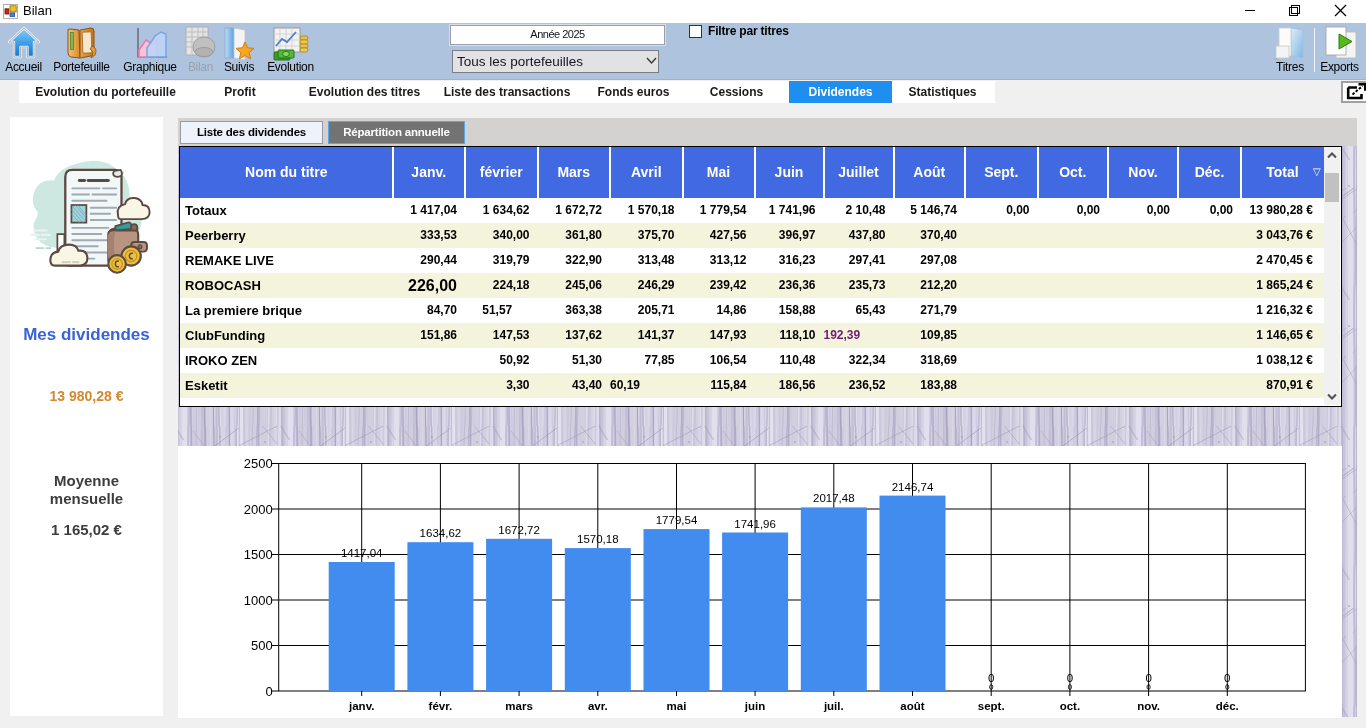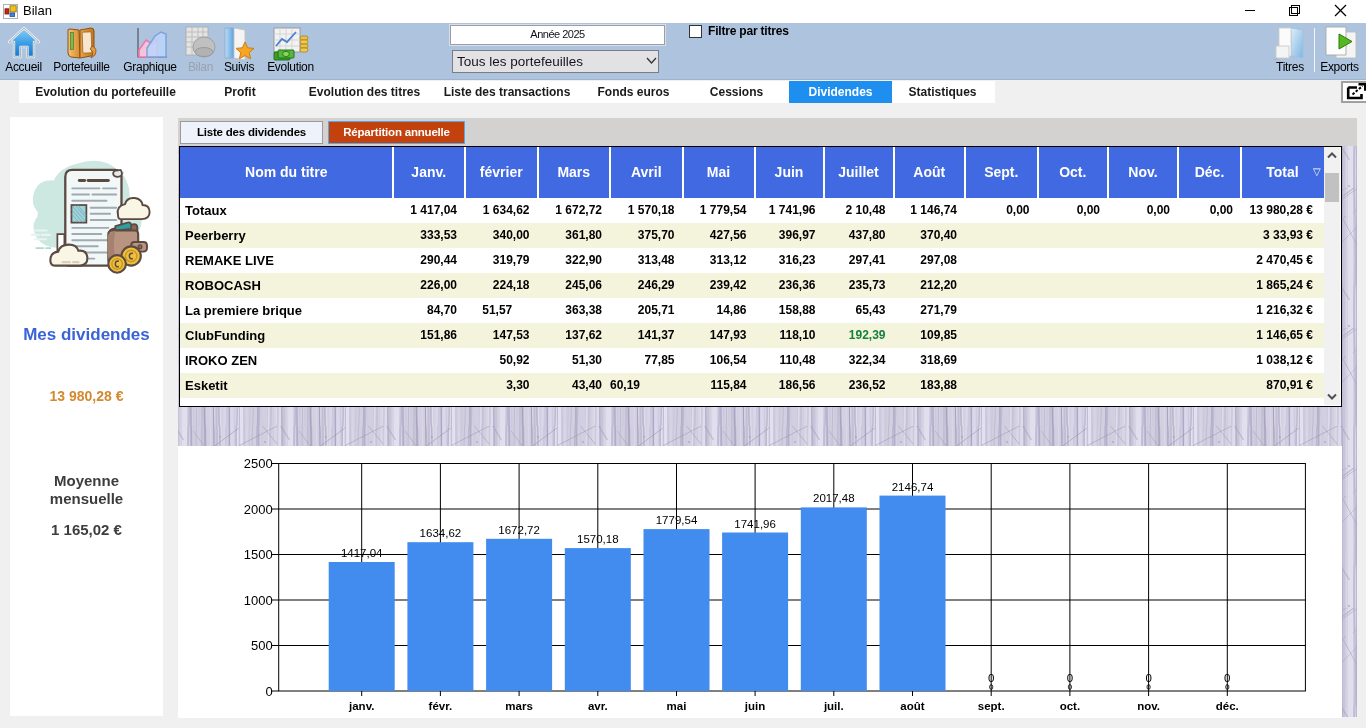--- a/index.html
+++ b/index.html
@@ -392,21 +392,21 @@
 <circle cx="42" cy="11" r="0.9" fill="#938daf" opacity="0.55"></circle>
 <circle cx="5" cy="40" r="1.1" fill="#938daf" opacity="0.55"></circle>
 <circle cx="73" cy="49" r="0.9" fill="#938daf" opacity="0.55"></circle>
 <circle cx="87" cy="16" r="1.0" fill="#938daf" opacity="0.55"></circle>
       </pattern>
     </defs>
     <rect width="1179" height="571" fill="url(#tex)"></rect>
   </svg>
 
   <div class="abs" style="left:2px;top:2.5px;width:143px;height:23px;background:#eef2fa;border:1px solid #9a9a9a;text-align:center;font-size:11.5px;letter-spacing:-0.2px;font-weight:bold;line-height:21px;color:#000;">Liste des dividendes</div>
-  <div class="abs" style="left:150px;top:2.5px;width:137px;height:23.5px;background:#c2410c;border:1px solid #5aa7e8;text-align:center;font-size:11.5px;letter-spacing:-0.2px;font-weight:bold;line-height:21px;color:#fff;">Répartition annuelle</div>
+  <div class="abs" style="left:150px;top:2.5px;width:137px;height:23.5px;background:#737373;border:1px solid #5aa7e8;text-align:center;font-size:11.5px;letter-spacing:-0.2px;font-weight:bold;line-height:21px;color:#fff;">Répartition annuelle</div>
 
   <div class="abs" style="left:1px;top:27.5px;width:1163px;height:261px;background:#fff;border:1.5px solid #000;overflow:hidden;">
     <div class="abs" style="left:0;top:0;width:1160px;height:258px;">
 <div class="abs" style="left:0;top:0;width:1144px;height:51px;background:#4169e1;"></div>
 <div class="abs" style="left:211.5px;top:0;width:2px;height:51px;background:#fff;"></div>
 <div class="abs" style="left:284.0px;top:0;width:2px;height:51px;background:#fff;"></div>
 <div class="abs" style="left:356.5px;top:0;width:2px;height:51px;background:#fff;"></div>
 <div class="abs" style="left:429.0px;top:0;width:2px;height:51px;background:#fff;"></div>
 <div class="abs" style="left:501.5px;top:0;width:2px;height:51px;background:#fff;"></div>
 <div class="abs" style="left:573.5px;top:0;width:2px;height:51px;background:#fff;"></div>
@@ -434,51 +434,51 @@
 <div class="abs" style="left:1133px;top:19px;font-size:10px;color:#fff;">▽</div>
 <div class="abs" style="left:0;top:51px;width:1144px;height:25px;background:#ffffff;"></div>
 <div class="abs" style="left:5px;top:51px;width:208px;height:25px;line-height:25px;font-size:13px;font-weight:bold;color:#000;">Totaux</div>
 <div class="abs" style="left:212.5px;top:51px;width:64.5px;height:25px;line-height:25px;text-align:right;font-size:12px;font-weight:bold;color:#000;">1 417,04</div>
 <div class="abs" style="left:285.0px;top:51px;width:64.5px;height:25px;line-height:25px;text-align:right;font-size:12px;font-weight:bold;color:#000;">1 634,62</div>
 <div class="abs" style="left:357.5px;top:51px;width:64.5px;height:25px;line-height:25px;text-align:right;font-size:12px;font-weight:bold;color:#000;">1 672,72</div>
 <div class="abs" style="left:430.0px;top:51px;width:64.5px;height:25px;line-height:25px;text-align:right;font-size:12px;font-weight:bold;color:#000;">1 570,18</div>
 <div class="abs" style="left:502.5px;top:51px;width:64.0px;height:25px;line-height:25px;text-align:right;font-size:12px;font-weight:bold;color:#000;">1 779,54</div>
 <div class="abs" style="left:574.5px;top:51px;width:61.0px;height:25px;line-height:25px;text-align:right;font-size:12px;font-weight:bold;color:#000;">1 741,96</div>
 <div class="abs" style="left:643.5px;top:51px;width:62.0px;height:25px;line-height:25px;text-align:right;font-size:12px;font-weight:bold;color:#000;">2 10,48</div>
-<div class="abs" style="left:713.5px;top:51px;width:63.5px;height:25px;line-height:25px;text-align:right;font-size:12px;font-weight:bold;color:#000;">1 146,74</div>
+<div class="abs" style="left:713.5px;top:51px;width:63.5px;height:25px;line-height:25px;text-align:right;font-size:12px;font-weight:bold;color:#000;">5 146,74</div>
 <div class="abs" style="left:785.0px;top:51px;width:64.5px;height:25px;line-height:25px;text-align:right;font-size:12px;font-weight:bold;color:#000;">0,00</div>
 <div class="abs" style="left:857.5px;top:51px;width:62.5px;height:25px;line-height:25px;text-align:right;font-size:12px;font-weight:bold;color:#000;">0,00</div>
 <div class="abs" style="left:928.0px;top:51px;width:62.0px;height:25px;line-height:25px;text-align:right;font-size:12px;font-weight:bold;color:#000;">0,00</div>
 <div class="abs" style="left:998.0px;top:51px;width:55.0px;height:25px;line-height:25px;text-align:right;font-size:12px;font-weight:bold;color:#000;">0,00</div>
 <div class="abs" style="left:1061.0px;top:51px;width:72.0px;height:25px;line-height:25px;text-align:right;font-size:12px;font-weight:bold;color:#000;">13 980,28 €</div>
 <div class="abs" style="left:0;top:76px;width:1144px;height:25px;background:#f4f4dc;"></div>
 <div class="abs" style="left:5px;top:76px;width:208px;height:25px;line-height:25px;font-size:13px;font-weight:bold;color:#000;">Peerberry</div>
 <div class="abs" style="left:212.5px;top:76px;width:64.5px;height:25px;line-height:25px;text-align:right;font-size:12px;font-weight:bold;color:#000;">333,53</div>
 <div class="abs" style="left:285.0px;top:76px;width:64.5px;height:25px;line-height:25px;text-align:right;font-size:12px;font-weight:bold;color:#000;">340,00</div>
 <div class="abs" style="left:357.5px;top:76px;width:64.5px;height:25px;line-height:25px;text-align:right;font-size:12px;font-weight:bold;color:#000;">361,80</div>
 <div class="abs" style="left:430.0px;top:76px;width:64.5px;height:25px;line-height:25px;text-align:right;font-size:12px;font-weight:bold;color:#000;">375,70</div>
 <div class="abs" style="left:502.5px;top:76px;width:64.0px;height:25px;line-height:25px;text-align:right;font-size:12px;font-weight:bold;color:#000;">427,56</div>
 <div class="abs" style="left:574.5px;top:76px;width:61.0px;height:25px;line-height:25px;text-align:right;font-size:12px;font-weight:bold;color:#000;">396,97</div>
 <div class="abs" style="left:643.5px;top:76px;width:62.0px;height:25px;line-height:25px;text-align:right;font-size:12px;font-weight:bold;color:#000;">437,80</div>
 <div class="abs" style="left:713.5px;top:76px;width:63.5px;height:25px;line-height:25px;text-align:right;font-size:12px;font-weight:bold;color:#000;">370,40</div>
-<div class="abs" style="left:1061.0px;top:76px;width:72.0px;height:25px;line-height:25px;text-align:right;font-size:12px;font-weight:bold;color:#000;">3 33,93 €</div>
+<div class="abs" style="left:1061.0px;top:76px;width:72.0px;height:25px;line-height:25px;text-align:right;font-size:12px;font-weight:bold;color:#000;">3 043,76 €</div>
 <div class="abs" style="left:0;top:101px;width:1144px;height:25px;background:#ffffff;"></div>
 <div class="abs" style="left:5px;top:101px;width:208px;height:25px;line-height:25px;font-size:13px;font-weight:bold;color:#000;">REMAKE LIVE</div>
 <div class="abs" style="left:212.5px;top:101px;width:64.5px;height:25px;line-height:25px;text-align:right;font-size:12px;font-weight:bold;color:#000;">290,44</div>
 <div class="abs" style="left:285.0px;top:101px;width:64.5px;height:25px;line-height:25px;text-align:right;font-size:12px;font-weight:bold;color:#000;">319,79</div>
 <div class="abs" style="left:357.5px;top:101px;width:64.5px;height:25px;line-height:25px;text-align:right;font-size:12px;font-weight:bold;color:#000;">322,90</div>
 <div class="abs" style="left:430.0px;top:101px;width:64.5px;height:25px;line-height:25px;text-align:right;font-size:12px;font-weight:bold;color:#000;">313,48</div>
 <div class="abs" style="left:502.5px;top:101px;width:64.0px;height:25px;line-height:25px;text-align:right;font-size:12px;font-weight:bold;color:#000;">313,12</div>
 <div class="abs" style="left:574.5px;top:101px;width:61.0px;height:25px;line-height:25px;text-align:right;font-size:12px;font-weight:bold;color:#000;">316,23</div>
 <div class="abs" style="left:643.5px;top:101px;width:62.0px;height:25px;line-height:25px;text-align:right;font-size:12px;font-weight:bold;color:#000;">297,41</div>
 <div class="abs" style="left:713.5px;top:101px;width:63.5px;height:25px;line-height:25px;text-align:right;font-size:12px;font-weight:bold;color:#000;">297,08</div>
 <div class="abs" style="left:1061.0px;top:101px;width:72.0px;height:25px;line-height:25px;text-align:right;font-size:12px;font-weight:bold;color:#000;">2 470,45 €</div>
 <div class="abs" style="left:0;top:126px;width:1144px;height:25px;background:#f4f4dc;"></div>
 <div class="abs" style="left:5px;top:126px;width:208px;height:25px;line-height:25px;font-size:13px;font-weight:bold;color:#000;">ROBOCASH</div>
-<div class="abs" style="left:212.5px;top:126px;width:64.5px;height:25px;line-height:25px;text-align:right;font-size:12px;font-weight:bold;color:#000;">226,00</div>
+<div class="abs" style="left:212.5px;top:126px;width:64.5px;height:25px;line-height:25px;text-align:right;font-size:16px;font-weight:bold;color:#000;">226,00</div>
 <div class="abs" style="left:285.0px;top:126px;width:64.5px;height:25px;line-height:25px;text-align:right;font-size:12px;font-weight:bold;color:#000;">224,18</div>
 <div class="abs" style="left:357.5px;top:126px;width:64.5px;height:25px;line-height:25px;text-align:right;font-size:12px;font-weight:bold;color:#000;">245,06</div>
 <div class="abs" style="left:430.0px;top:126px;width:64.5px;height:25px;line-height:25px;text-align:right;font-size:12px;font-weight:bold;color:#000;">246,29</div>
 <div class="abs" style="left:502.5px;top:126px;width:64.0px;height:25px;line-height:25px;text-align:right;font-size:12px;font-weight:bold;color:#000;">239,42</div>
 <div class="abs" style="left:574.5px;top:126px;width:61.0px;height:25px;line-height:25px;text-align:right;font-size:12px;font-weight:bold;color:#000;">236,36</div>
 <div class="abs" style="left:643.5px;top:126px;width:62.0px;height:25px;line-height:25px;text-align:right;font-size:12px;font-weight:bold;color:#000;">235,73</div>
 <div class="abs" style="left:713.5px;top:126px;width:63.5px;height:25px;line-height:25px;text-align:right;font-size:12px;font-weight:bold;color:#000;">212,20</div>
 <div class="abs" style="left:1061.0px;top:126px;width:72.0px;height:25px;line-height:25px;text-align:right;font-size:12px;font-weight:bold;color:#000;">1 865,24 €</div>
 <div class="abs" style="left:0;top:151px;width:1144px;height:25px;background:#ffffff;"></div>
 <div class="abs" style="left:5px;top:151px;width:208px;height:25px;line-height:25px;font-size:13px;font-weight:bold;color:#000;">La premiere brique</div>
@@ -492,21 +492,21 @@
 <div class="abs" style="left:713.5px;top:151px;width:63.5px;height:25px;line-height:25px;text-align:right;font-size:12px;font-weight:bold;color:#000;">271,79</div>
 <div class="abs" style="left:1061.0px;top:151px;width:72.0px;height:25px;line-height:25px;text-align:right;font-size:12px;font-weight:bold;color:#000;">1 216,32 €</div>
 <div class="abs" style="left:0;top:176px;width:1144px;height:25px;background:#f4f4dc;"></div>
 <div class="abs" style="left:5px;top:176px;width:208px;height:25px;line-height:25px;font-size:13px;font-weight:bold;color:#000;">ClubFunding</div>
 <div class="abs" style="left:212.5px;top:176px;width:64.5px;height:25px;line-height:25px;text-align:right;font-size:12px;font-weight:bold;color:#000;">151,86</div>
 <div class="abs" style="left:285.0px;top:176px;width:64.5px;height:25px;line-height:25px;text-align:right;font-size:12px;font-weight:bold;color:#000;">147,53</div>
 <div class="abs" style="left:357.5px;top:176px;width:64.5px;height:25px;line-height:25px;text-align:right;font-size:12px;font-weight:bold;color:#000;">137,62</div>
 <div class="abs" style="left:430.0px;top:176px;width:64.5px;height:25px;line-height:25px;text-align:right;font-size:12px;font-weight:bold;color:#000;">141,37</div>
 <div class="abs" style="left:502.5px;top:176px;width:64.0px;height:25px;line-height:25px;text-align:right;font-size:12px;font-weight:bold;color:#000;">147,93</div>
 <div class="abs" style="left:574.5px;top:176px;width:61.0px;height:25px;line-height:25px;text-align:right;font-size:12px;font-weight:bold;color:#000;">118,10</div>
-<div class="abs" style="left:643.5px;top:176px;width:62.0px;height:25px;line-height:25px;text-align:right;font-size:12px;font-weight:bold;color:#15803d;">192,39</div>
+<div class="abs" style="left:643.5px;top:176px;width:62.0px;height:25px;line-height:25px;font-size:12px;font-weight:bold;color:#701a75;">192,39</div>
 <div class="abs" style="left:713.5px;top:176px;width:63.5px;height:25px;line-height:25px;text-align:right;font-size:12px;font-weight:bold;color:#000;">109,85</div>
 <div class="abs" style="left:1061.0px;top:176px;width:72.0px;height:25px;line-height:25px;text-align:right;font-size:12px;font-weight:bold;color:#000;">1 146,65 €</div>
 <div class="abs" style="left:0;top:201px;width:1144px;height:25px;background:#ffffff;"></div>
 <div class="abs" style="left:5px;top:201px;width:208px;height:25px;line-height:25px;font-size:13px;font-weight:bold;color:#000;">IROKO ZEN</div>
 <div class="abs" style="left:285.0px;top:201px;width:64.5px;height:25px;line-height:25px;text-align:right;font-size:12px;font-weight:bold;color:#000;">50,92</div>
 <div class="abs" style="left:357.5px;top:201px;width:64.5px;height:25px;line-height:25px;text-align:right;font-size:12px;font-weight:bold;color:#000;">51,30</div>
 <div class="abs" style="left:430.0px;top:201px;width:64.5px;height:25px;line-height:25px;text-align:right;font-size:12px;font-weight:bold;color:#000;">77,85</div>
 <div class="abs" style="left:502.5px;top:201px;width:64.0px;height:25px;line-height:25px;text-align:right;font-size:12px;font-weight:bold;color:#000;">106,54</div>
 <div class="abs" style="left:574.5px;top:201px;width:61.0px;height:25px;line-height:25px;text-align:right;font-size:12px;font-weight:bold;color:#000;">110,48</div>
 <div class="abs" style="left:643.5px;top:201px;width:62.0px;height:25px;line-height:25px;text-align:right;font-size:12px;font-weight:bold;color:#000;">322,34</div>

